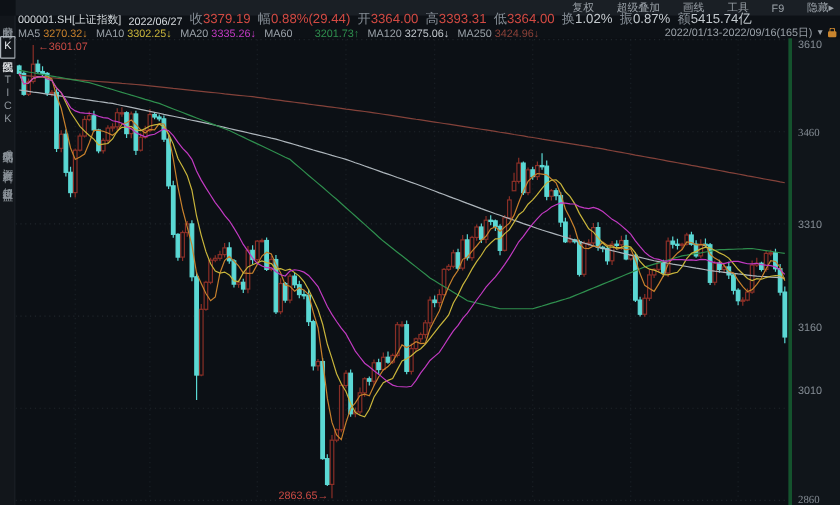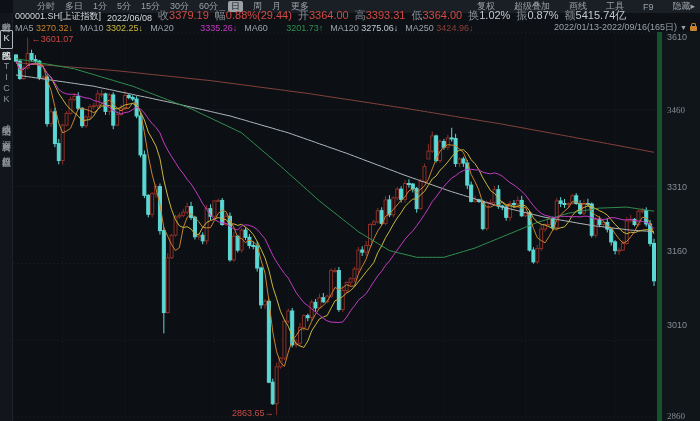--- a/index.html
+++ b/index.html
@@ -43,69 +43,56 @@
   #sidebar{position:absolute;left:0;top:13px;bottom:0;width:13px;background:#12161b;
            display:flex;flex-direction:column;align-items:center;padding-top:2px;gap:12px;
            border-right:1px solid #1d2228}
   .side-item{writing-mode:vertical-rl;text-orientation:upright;font-size:9px;line-height:11px;
              color:#8d949b;letter-spacing:1px;white-space:nowrap}
   .side-item.selected{color:#e8ebee;border:1px solid #aeb5bc;border-radius:1px;padding:2px 0}
 
   
   #chart-area{position:absolute;left:13px;top:32px;width:644px;height:389px;background:#0c1015}
   #axis{position:absolute;left:657px;top:32px;width:43px;height:389px;background:#10151a;
-        border-left:5px solid #14532d}
+        border-left:3px solid #14532d}
   .tick{position:absolute;left:5px;font-size:9px;color:#848c94}
 </style>
 </head>
 <body>
 
 <div id="screen">
 
   <div id="tab-row">
-    <div id="tabs">
-        <span class="tab">分时</span>
-        <span class="tab">多日</span>
-        <span class="tab">1分</span>
-        <span class="tab">5分</span>
-        <span class="tab">15分</span>
-        <span class="tab">30分</span>
-        <span class="tab">60分</span>
-        <span class="tab selected">日</span>
-        <span class="tab">周</span>
-        <span class="tab">月</span>
-        <span class="tab">更多</span>
-      </div>
     <div id="menu">
         <span class="menu-item">复权</span>
         <span class="menu-item">超级叠加</span>
         <span class="menu-item">画线</span>
         <span class="menu-item">工具</span>
         <span class="menu-item">F9</span>
         <span class="menu-item">隐藏▸</span>
       </div>
   </div>
 
   <div id="info-row">
     <span class="sym">000001.SH[上证指数]</span>
-    <span class="dt">2022/06/08</span>
+    <span class="dt">2022/06/27</span>
   <span class="fld"><span class="lbl">收</span><span class="v-up">3379.19</span></span>
       <span class="fld"><span class="lbl">幅</span><span class="v-up">0.88%(29.44)</span></span>
       <span class="fld"><span class="lbl">开</span><span class="v-up">3364.00</span></span>
       <span class="fld"><span class="lbl">高</span><span class="v-up">3393.31</span></span>
       <span class="fld"><span class="lbl">低</span><span class="v-up">3364.00</span></span>
       <span class="fld"><span class="lbl">换</span><span class="v-plain">1.02%</span></span>
       <span class="fld"><span class="lbl">振</span><span class="v-plain">0.87%</span></span>
       <span class="fld"><span class="lbl">额</span><span class="v-plain">5415.74亿</span></span>
     </div>
 
   <div id="legend-row">
       <span class="ma"><span class="lbl">MA5 </span><span style="color: rgb(200, 129, 44);">3270.32↓</span></span>
       <span class="ma"><span class="lbl">MA10 </span><span style="color: rgb(201, 181, 59);">3302.25↓</span></span>
-      <span class="ma"><span class="lbl">MA20 </span><span style="color: rgb(194, 58, 194); margin-left: 24px;">3335.26↓</span></span>
+      <span class="ma"><span class="lbl">MA20 </span><span style="color: rgb(194, 58, 194);">3335.26↓</span></span>
       <span class="ma"><span class="lbl">MA60 </span><span style="color: rgb(47, 143, 78); margin-left: 16px;">3201.73↑</span></span>
       <span class="ma"><span class="lbl">MA120 </span><span style="color: rgb(194, 200, 205);">3275.06↓</span></span>
       <span class="ma"><span class="lbl">MA250 </span><span style="color: rgb(138, 64, 56);">3424.96↓</span></span>
     </div>
 
   <div id="range-sel">
     <span id="range-label">2022/01/13-2022/09/16(165日)</span>
     <span id="range-caret">▼</span>
     <span class="lock"></span>
   </div>
@@ -479,18 +466,18 @@
         <g>
           <text x="18.670731707317074" y="9.572159999999915" fill="#c94a44" font-size="9" text-anchor="start">←3601.07</text>
           <text x="260.6463414634146" y="384.1312" fill="#c94a44" font-size="9" text-anchor="end">2863.65→</text>
         </g>
       </svg></div>
 
   <div id="axis">
       <div class="tick" style="top: 0px;">3610</div>
       <div class="tick" style="top: 72.8px; font-family: Liberation Serif, serif;">3460</div>
       <div class="tick" style="top: 149.6px;">3310</div>
-      <div class="tick" style="top: 214px;">3160</div>
+      <div class="tick" style="top: 236px;">3160</div>
       <div class="tick" style="top: 288px;">3010</div>
       <div class="tick" style="top: 379px; font-family: Liberation Serif, serif;">2860</div>
     </div>
 
 </div>
 
 </body></html>

